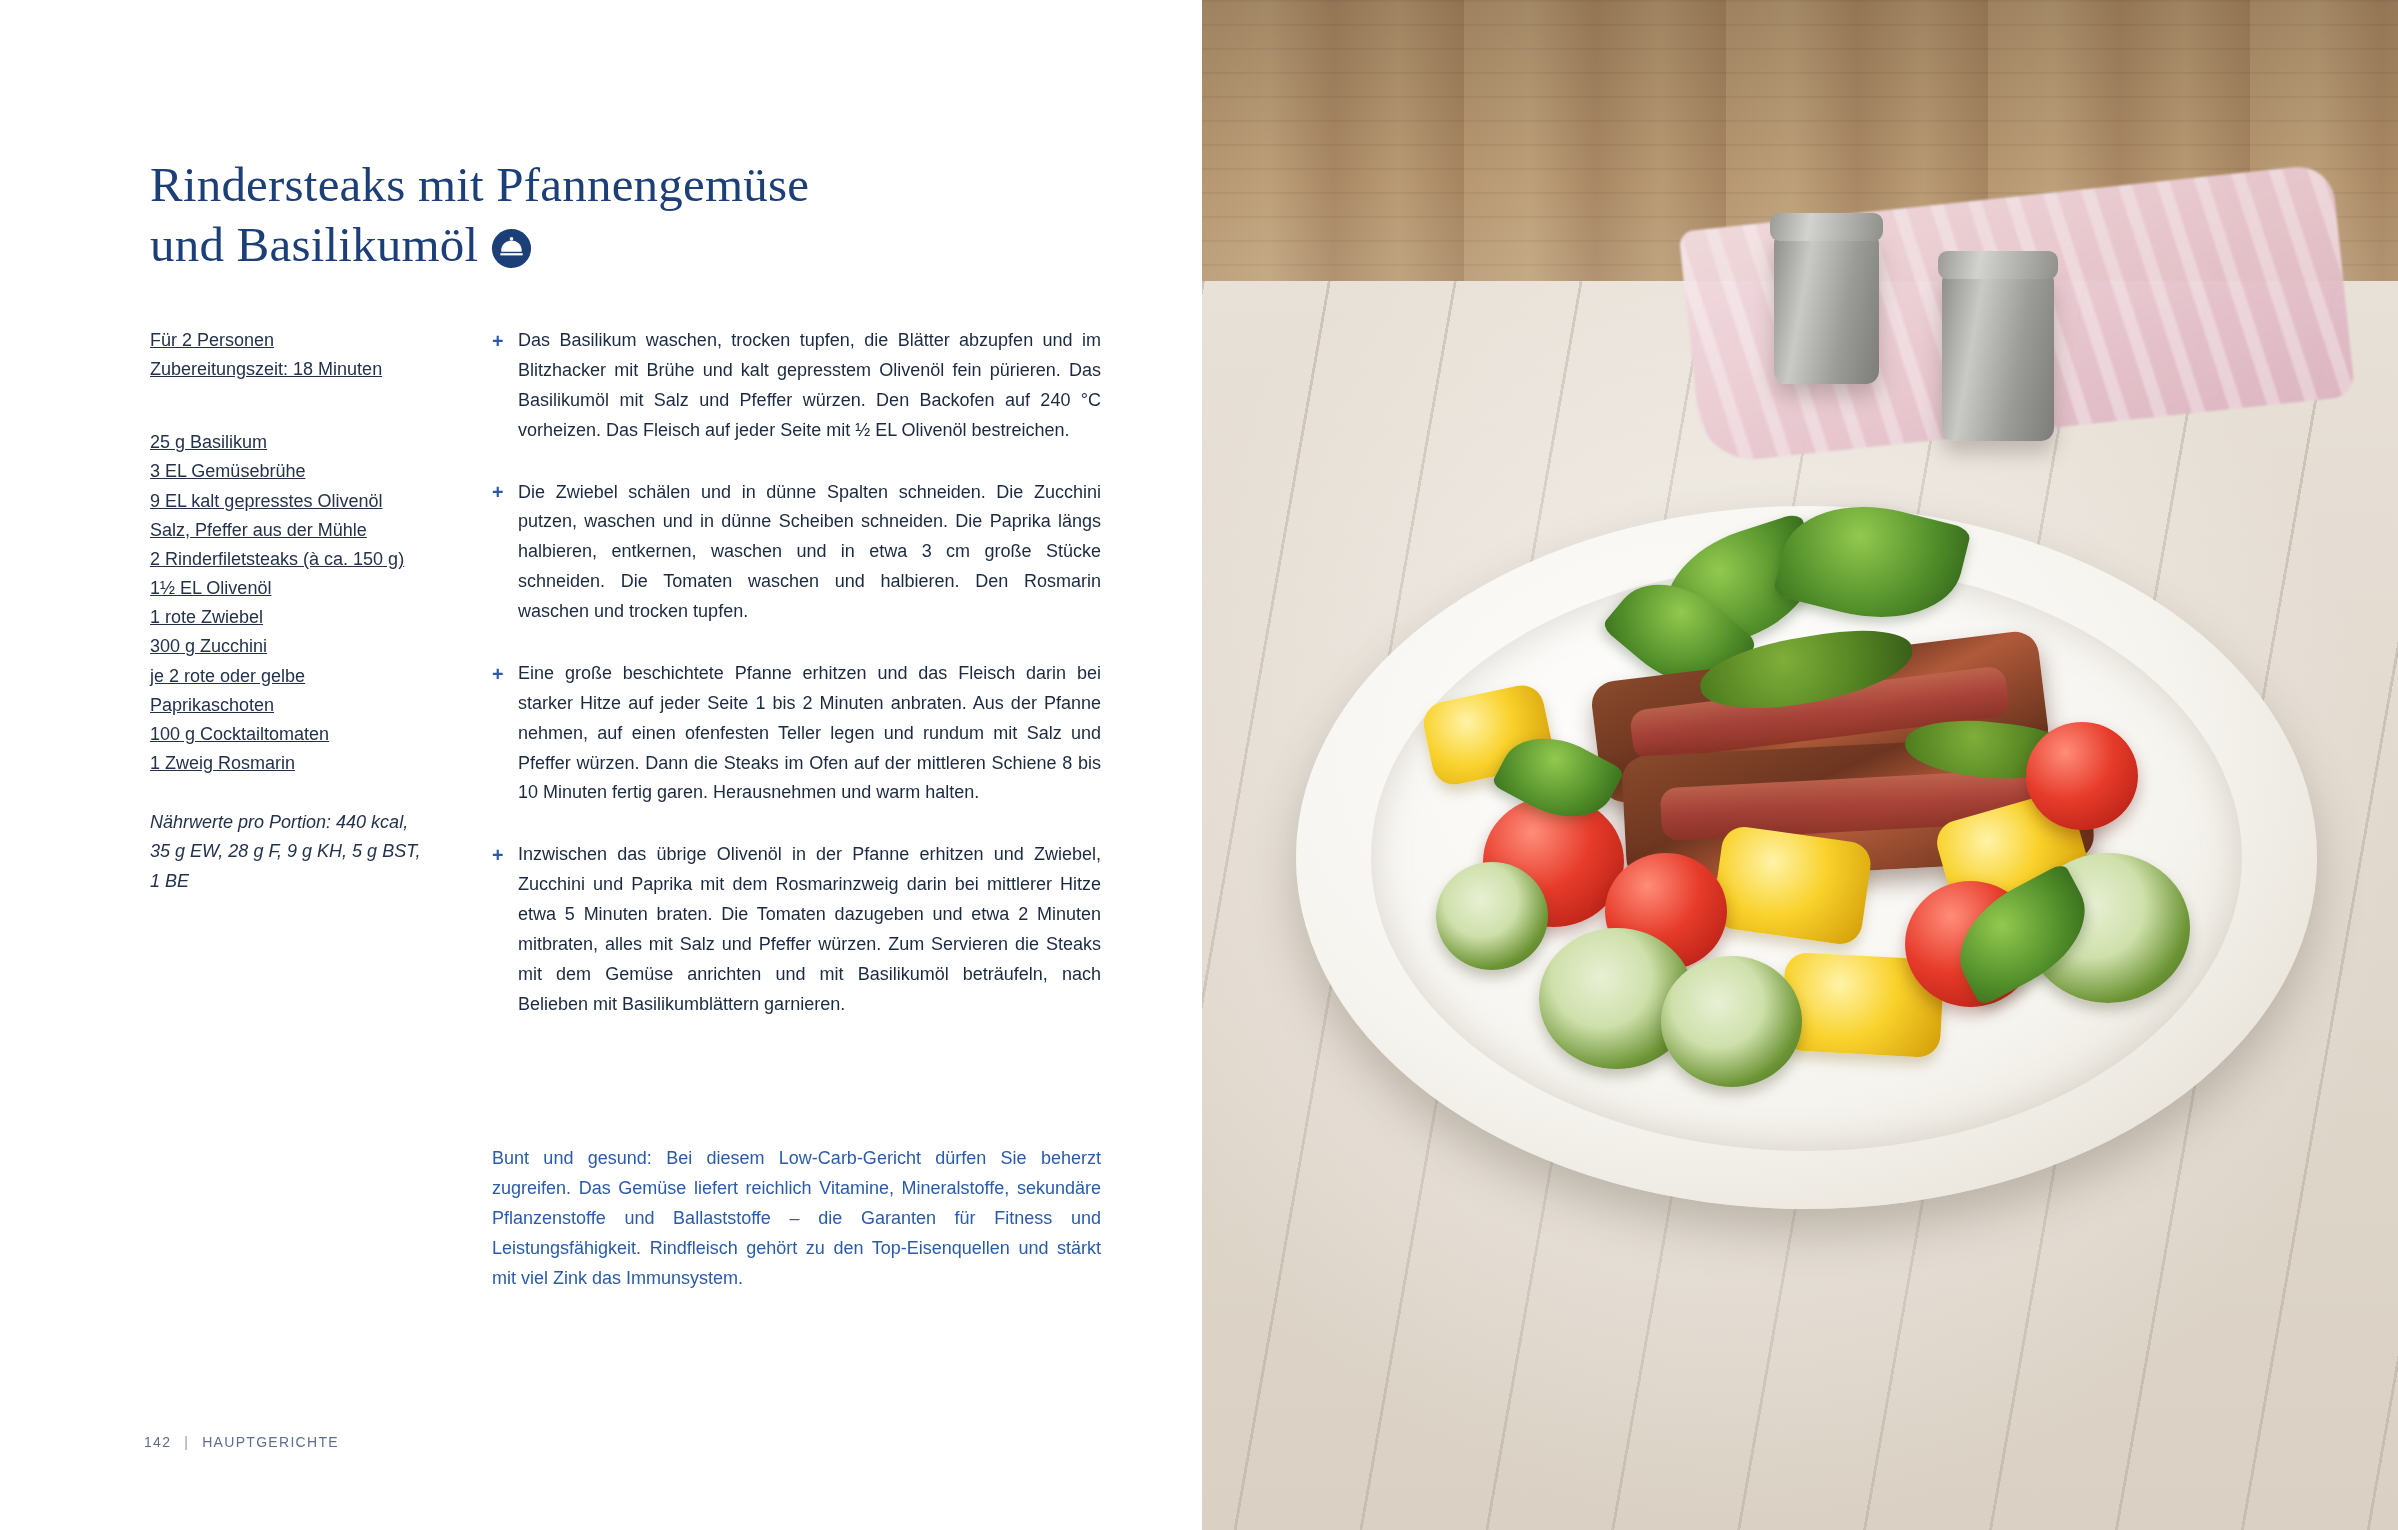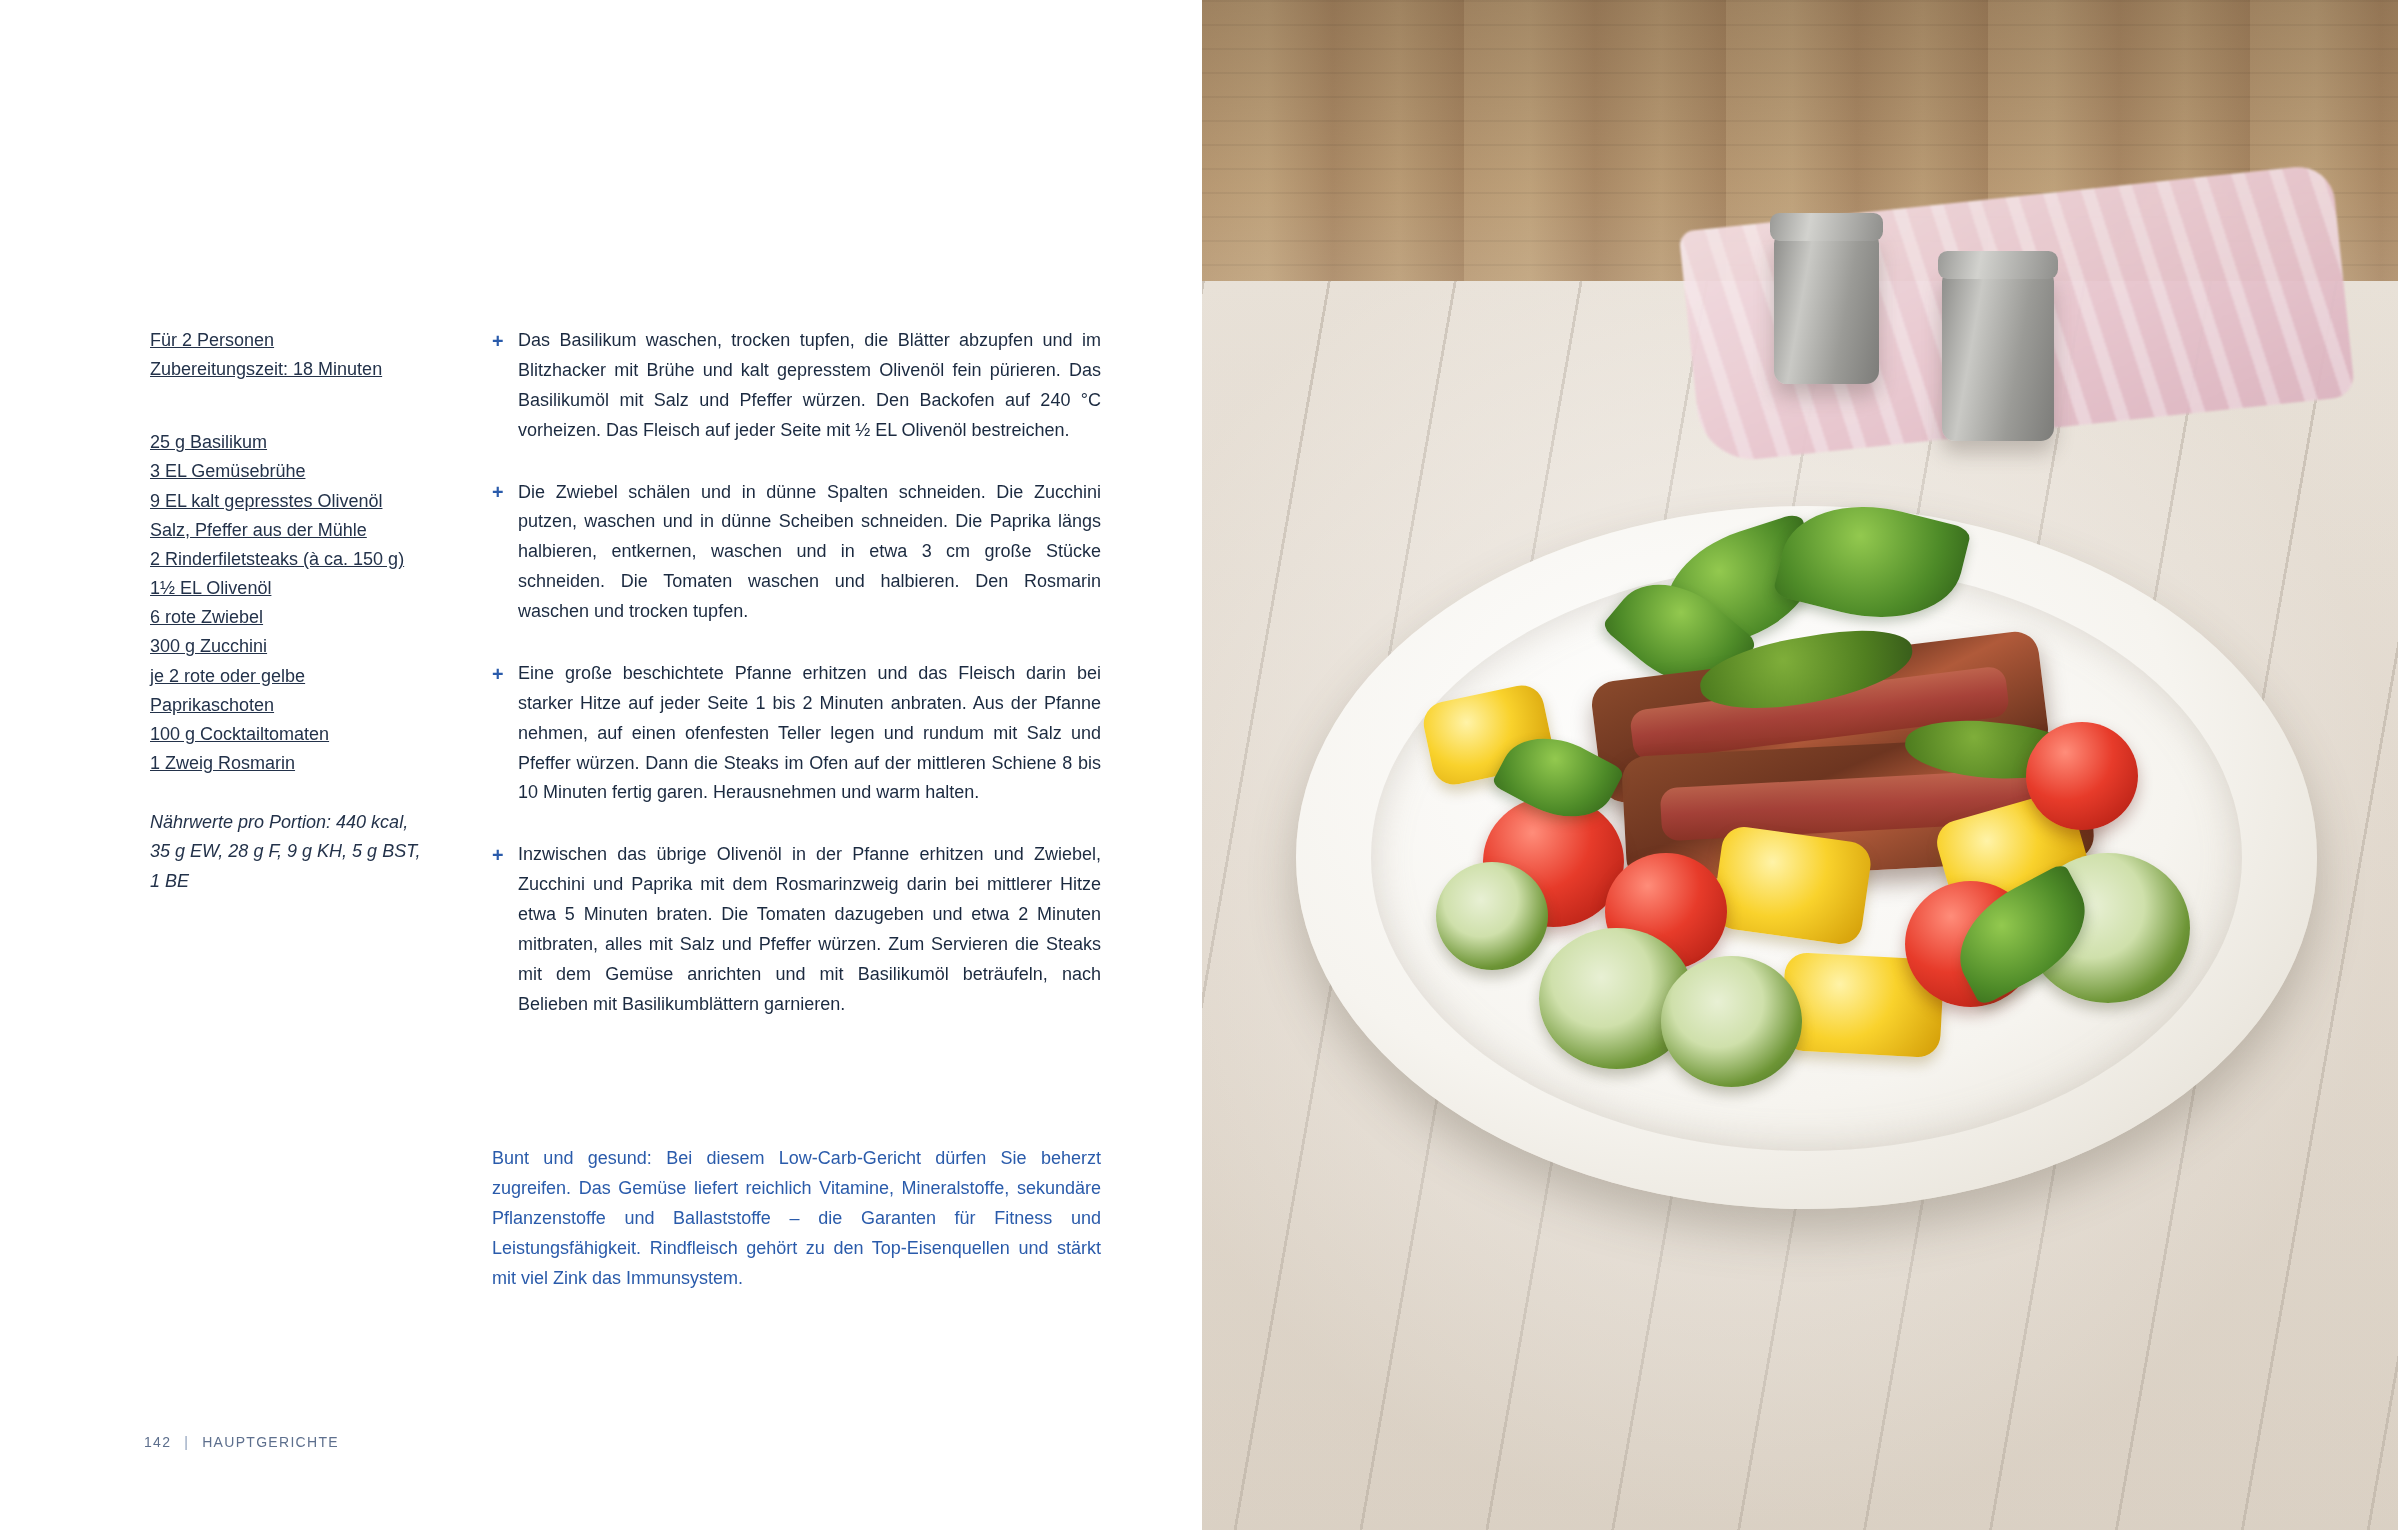--- a/index.html
+++ b/index.html
@@ -339,35 +339,46 @@
 </head>
 <body>
 
 <div class="page">
 
   <div class="scan-band-top"></div>
   <div class="scan-band-bottom"></div>
 
   <div class="left-page">
 
+    <h1 class="title">
+      <span>Rindersteaks mit Pfannengemüse</span>
+      <span class="line2">
+        <span>und Basilikumöl</span><span class="dome-icon"><svg width="41" height="41" viewBox="0 0 44 44">
+              <circle cx="22" cy="22" r="21" fill="#1d3f78"></circle>
+              <path d="M10 27h24v2.4H10z" fill="#ffffff"></path>
+              <path d="M22 13.5c-6.1 0-11 4.6-11 10.3 0 .6.05 1.2.14 1.8h21.72c.09-.6.14-1.2.14-1.8 0-5.7-4.9-10.3-11-10.3z" fill="#ffffff"></path>
+              <circle cx="22" cy="11.6" r="1.9" fill="#ffffff"></circle>
+            </svg></span>
+      </span>
+    </h1>
 
     <div class="col-left">
       <div class="meta">
         <p>Für 2 Personen</p>
         <p>Zubereitungszeit: 18 Minuten</p>
       </div>
 
       <div class="ingredients">
         <p>25 g Basilikum</p>
         <p>3 EL Gemüsebrühe</p>
         <p>9 EL kalt gepresstes Olivenöl</p>
         <p>Salz, Pfeffer aus der Mühle</p>
         <p>2 Rinderfiletsteaks (à ca. 150 g)</p>
         <p>1½ EL Olivenöl</p>
-        <p>6 rote Zwiebel</p>
+        <p>1 rote Zwiebel</p>
         <p>300 g Zucchini</p>
         <p>je 2 rote oder gelbe</p>
         <p>Paprikaschoten</p>
         <p>100 g Cocktailtomaten</p>
         <p>1 Zweig Rosmarin</p>
       </div>
 
       <div class="nutrition">
         <p>Nährwerte pro Portion: 440 kcal,</p>
         <p>35 g EW, 28 g F, 9 g KH, 5 g BST,</p>

